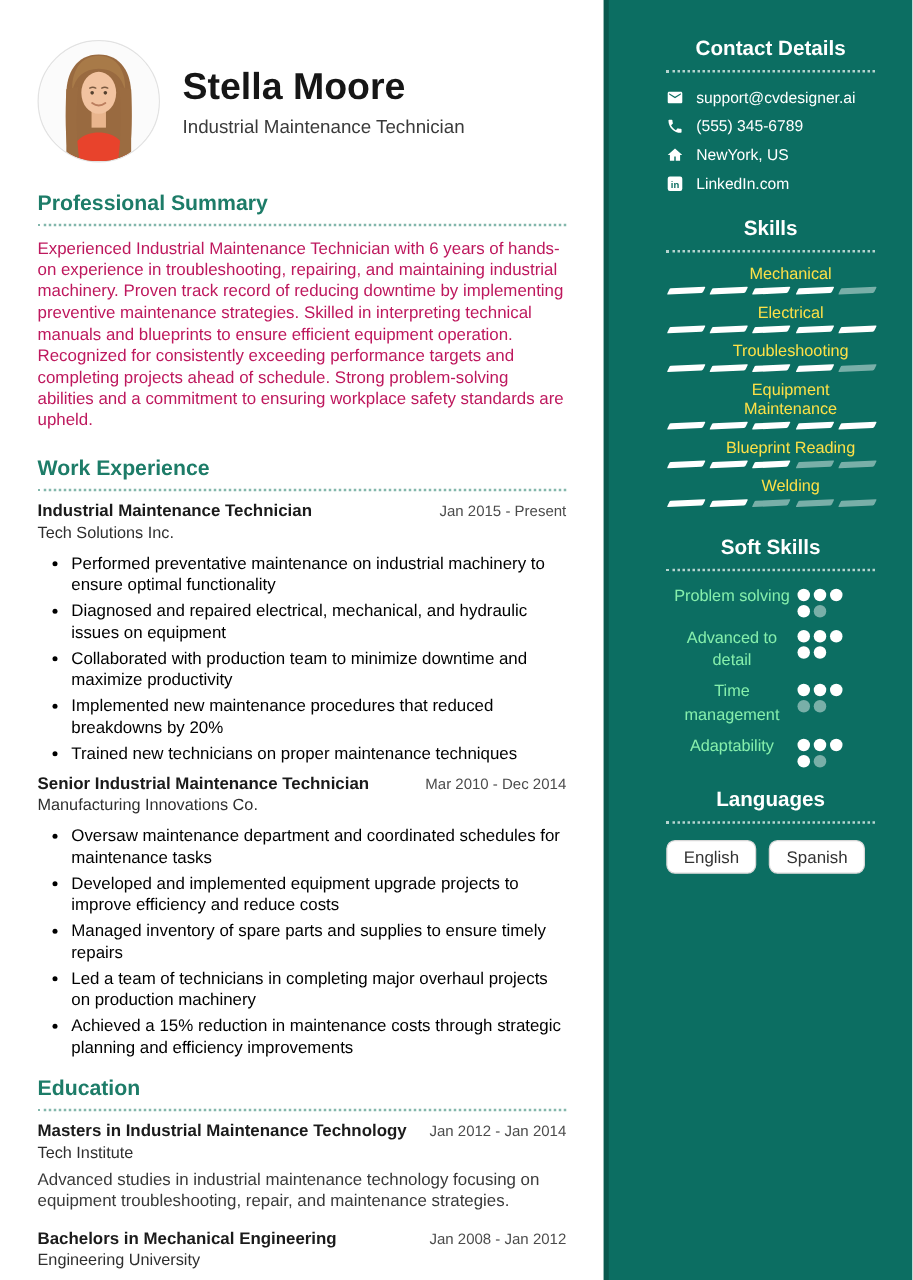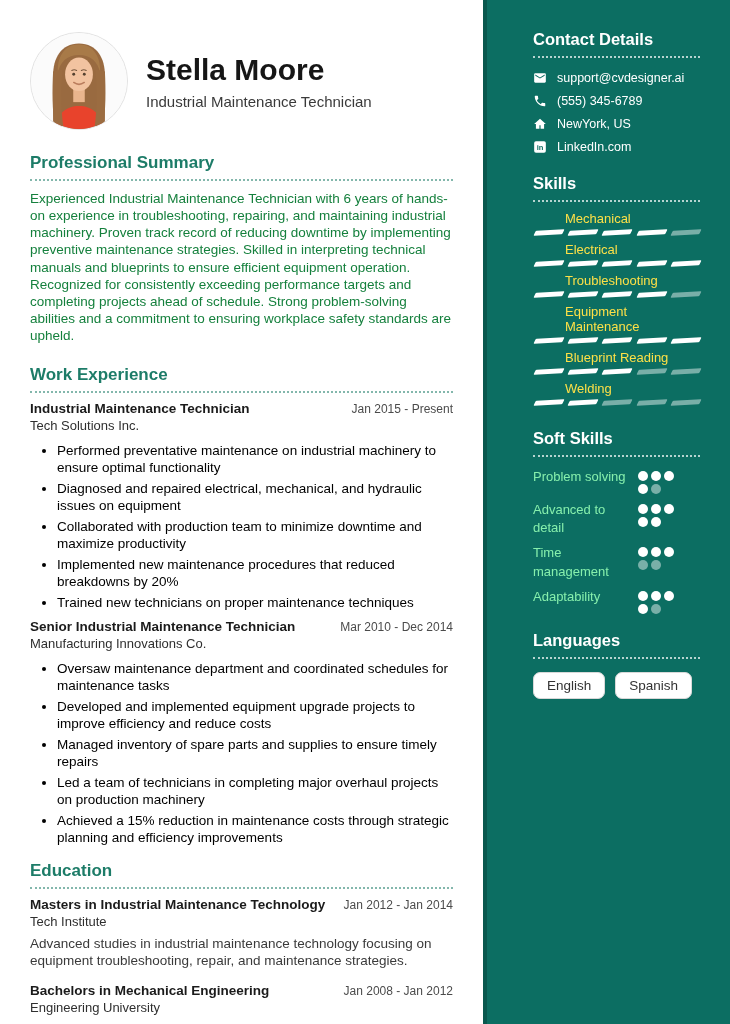--- a/index.html
+++ b/index.html
@@ -25,42 +25,42 @@
   .name { font-size:30px; font-weight:bold; color:#161616; margin:0; line-height:1.1; }
   .role-title { font-size:15px; color:#3a3a3a; margin-top:7px; }
 
   h2.sec {
     font-size:17px; font-weight:bold; margin:0;
     color:var(--accent,#1d7c68);
     padding-bottom:6px;
     border-bottom:2px dotted rgba(29,124,104,.55);
   }
   .summary-sec { margin-top:23px; }
-  .summary-text { font-size:13.5px; color:#15803d; line-height:1.27; margin:9px 0 0 0; }
+  .summary-text { font-size:13.5px; color:#be185d; line-height:1.27; margin:9px 0 0 0; }
 
   .work-sec { margin-top:21px; }
   .job { margin-top:8px; }
   .job-head { display:flex; justify-content:space-between; align-items:baseline; }
   .job-title { font-size:13.5px; font-weight:bold; color:#1b1b1b; }
   .job-dates { font-size:12px; color:#4b4b4b; white-space:nowrap; margin-left:10px; }
   .company { font-size:13px; color:#2f2f2f; margin-top:2px; }
   ul.bullets { margin:9px 0 6px 0; padding-left:27px; }
   ul.bullets li { font-size:13.5px; color:#000000; line-height:1.26; margin-bottom:4px; }
   ul.bullets li.gap-above { }
 
   .edu-sec { margin-top:15px; }
   .edu { margin-top:8px; }
   .edu-desc { font-size:13.5px; color:#3a3a3a; line-height:1.27; margin:6px 0 0 0; }
 
   
   .sidebar {
     width:247px; height:1024px;
     background:var(--sidebar-bg,#0c6e62);
     border-left:4px solid var(--sidebar-edge,#09584e);
-    padding:30px 30px 0 46px; color:#fff;
+    padding:30px 30px 0 46px; color:#fff;text-align:center;
   }
   h2.side-sec {
     font-size:16.5px; font-weight:bold; color:#fff; margin:0;
     padding-bottom:7px;
     border-bottom:2px dotted rgba(255,255,255,.7);
   }
   .contact-list { margin-top:13px; }
   .contact-row { display:flex; align-items:center; margin-bottom:9px; }
   .contact-row .cicon { width:14px; height:14px; flex:0 0 auto; margin-right:10px; }
   .contact-row .cicon svg { display:block; width:14px; height:14px; fill:#fff; }

